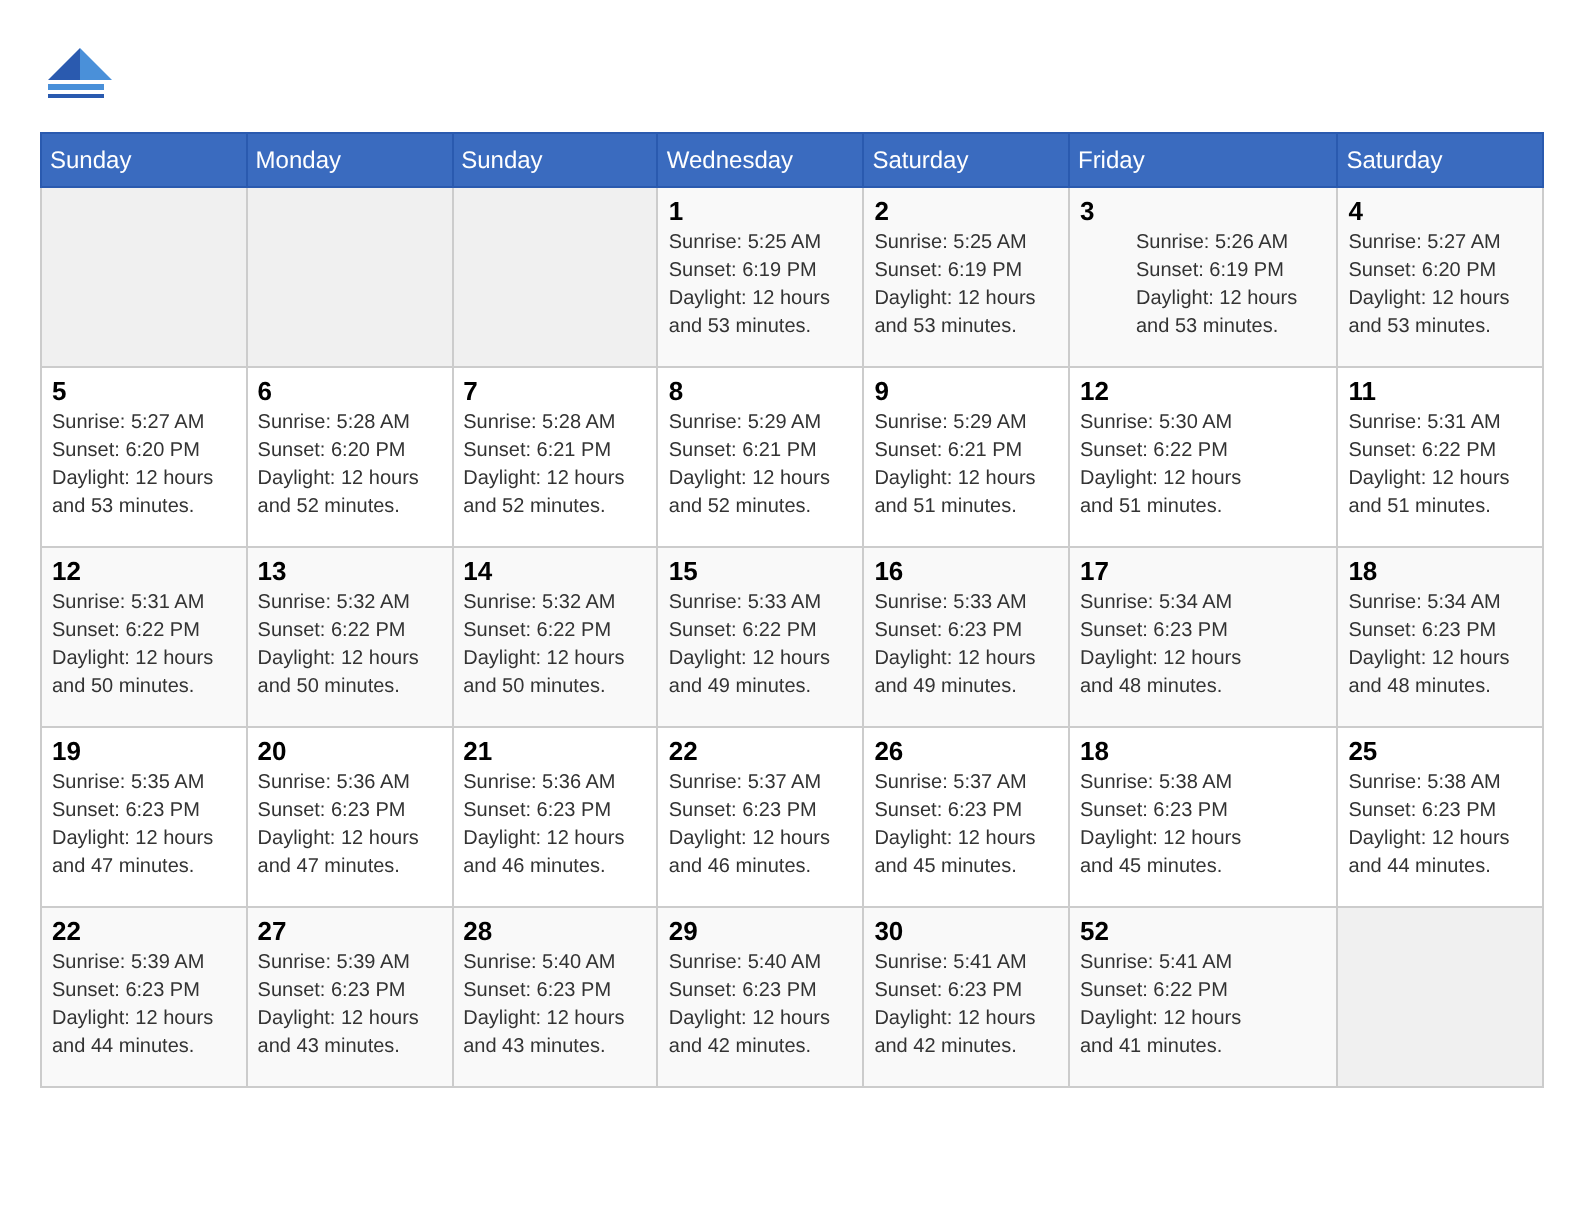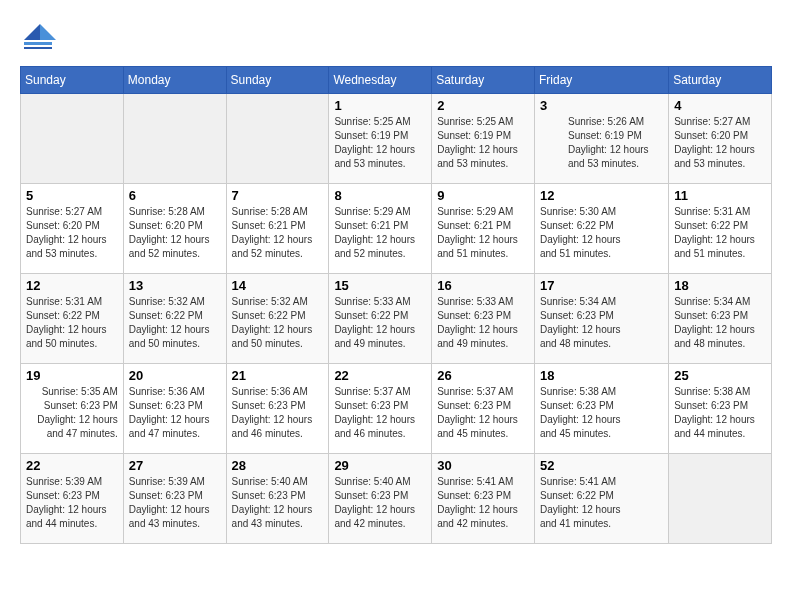--- a/index.html
+++ b/index.html
@@ -259,21 +259,21 @@
           <span class="day-num">18</span>
           <div class="day-info" style="white-space: pre-line;">Sunrise: 5:34 AM
 Sunset: 6:23 PM
 Daylight: 12 hours
 and 48 minutes.</div>
         </td>
       </tr>
       <tr>
         <td>
           <span class="day-num">19</span>
-          <div class="day-info" style="white-space: pre-line; text-align: right;">Sunrise: 5:35 AM
+          <div class="day-info" style="white-space: pre-line;">Sunrise: 5:35 AM
 Sunset: 6:23 PM
 Daylight: 12 hours
 and 47 minutes.</div>
         </td>
         <td>
           <span class="day-num">20</span>
           <div class="day-info" style="white-space: pre-line;">Sunrise: 5:36 AM
 Sunset: 6:23 PM
 Daylight: 12 hours
 and 47 minutes.</div>

